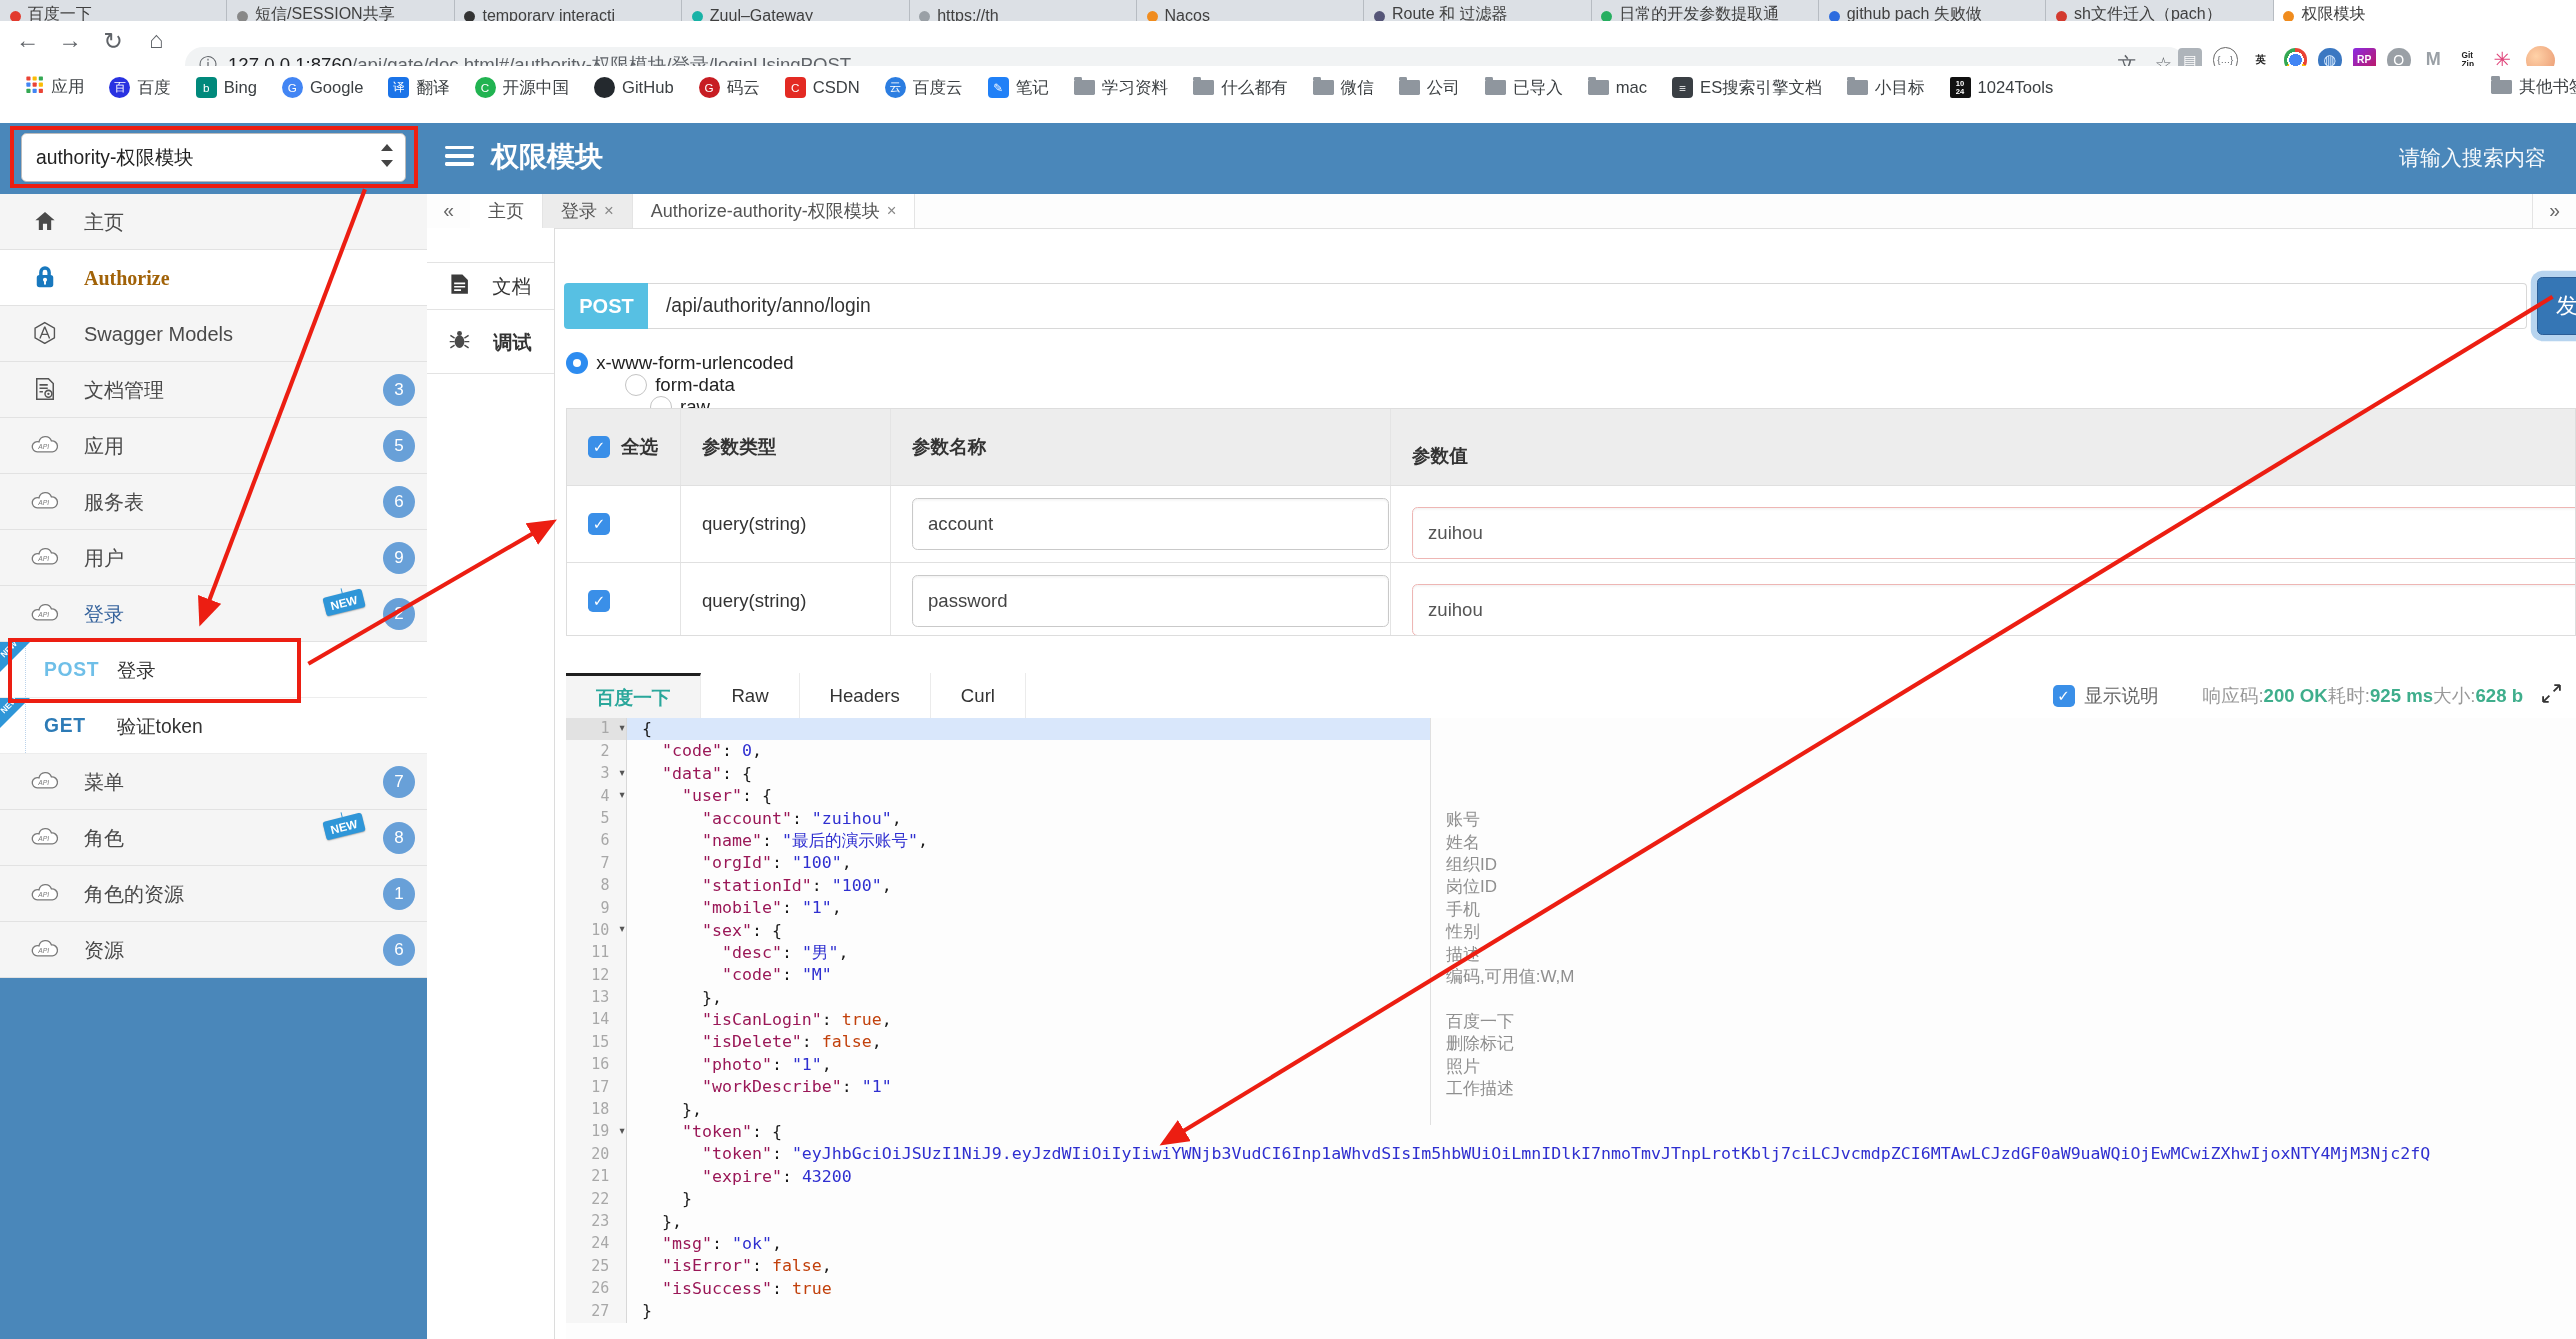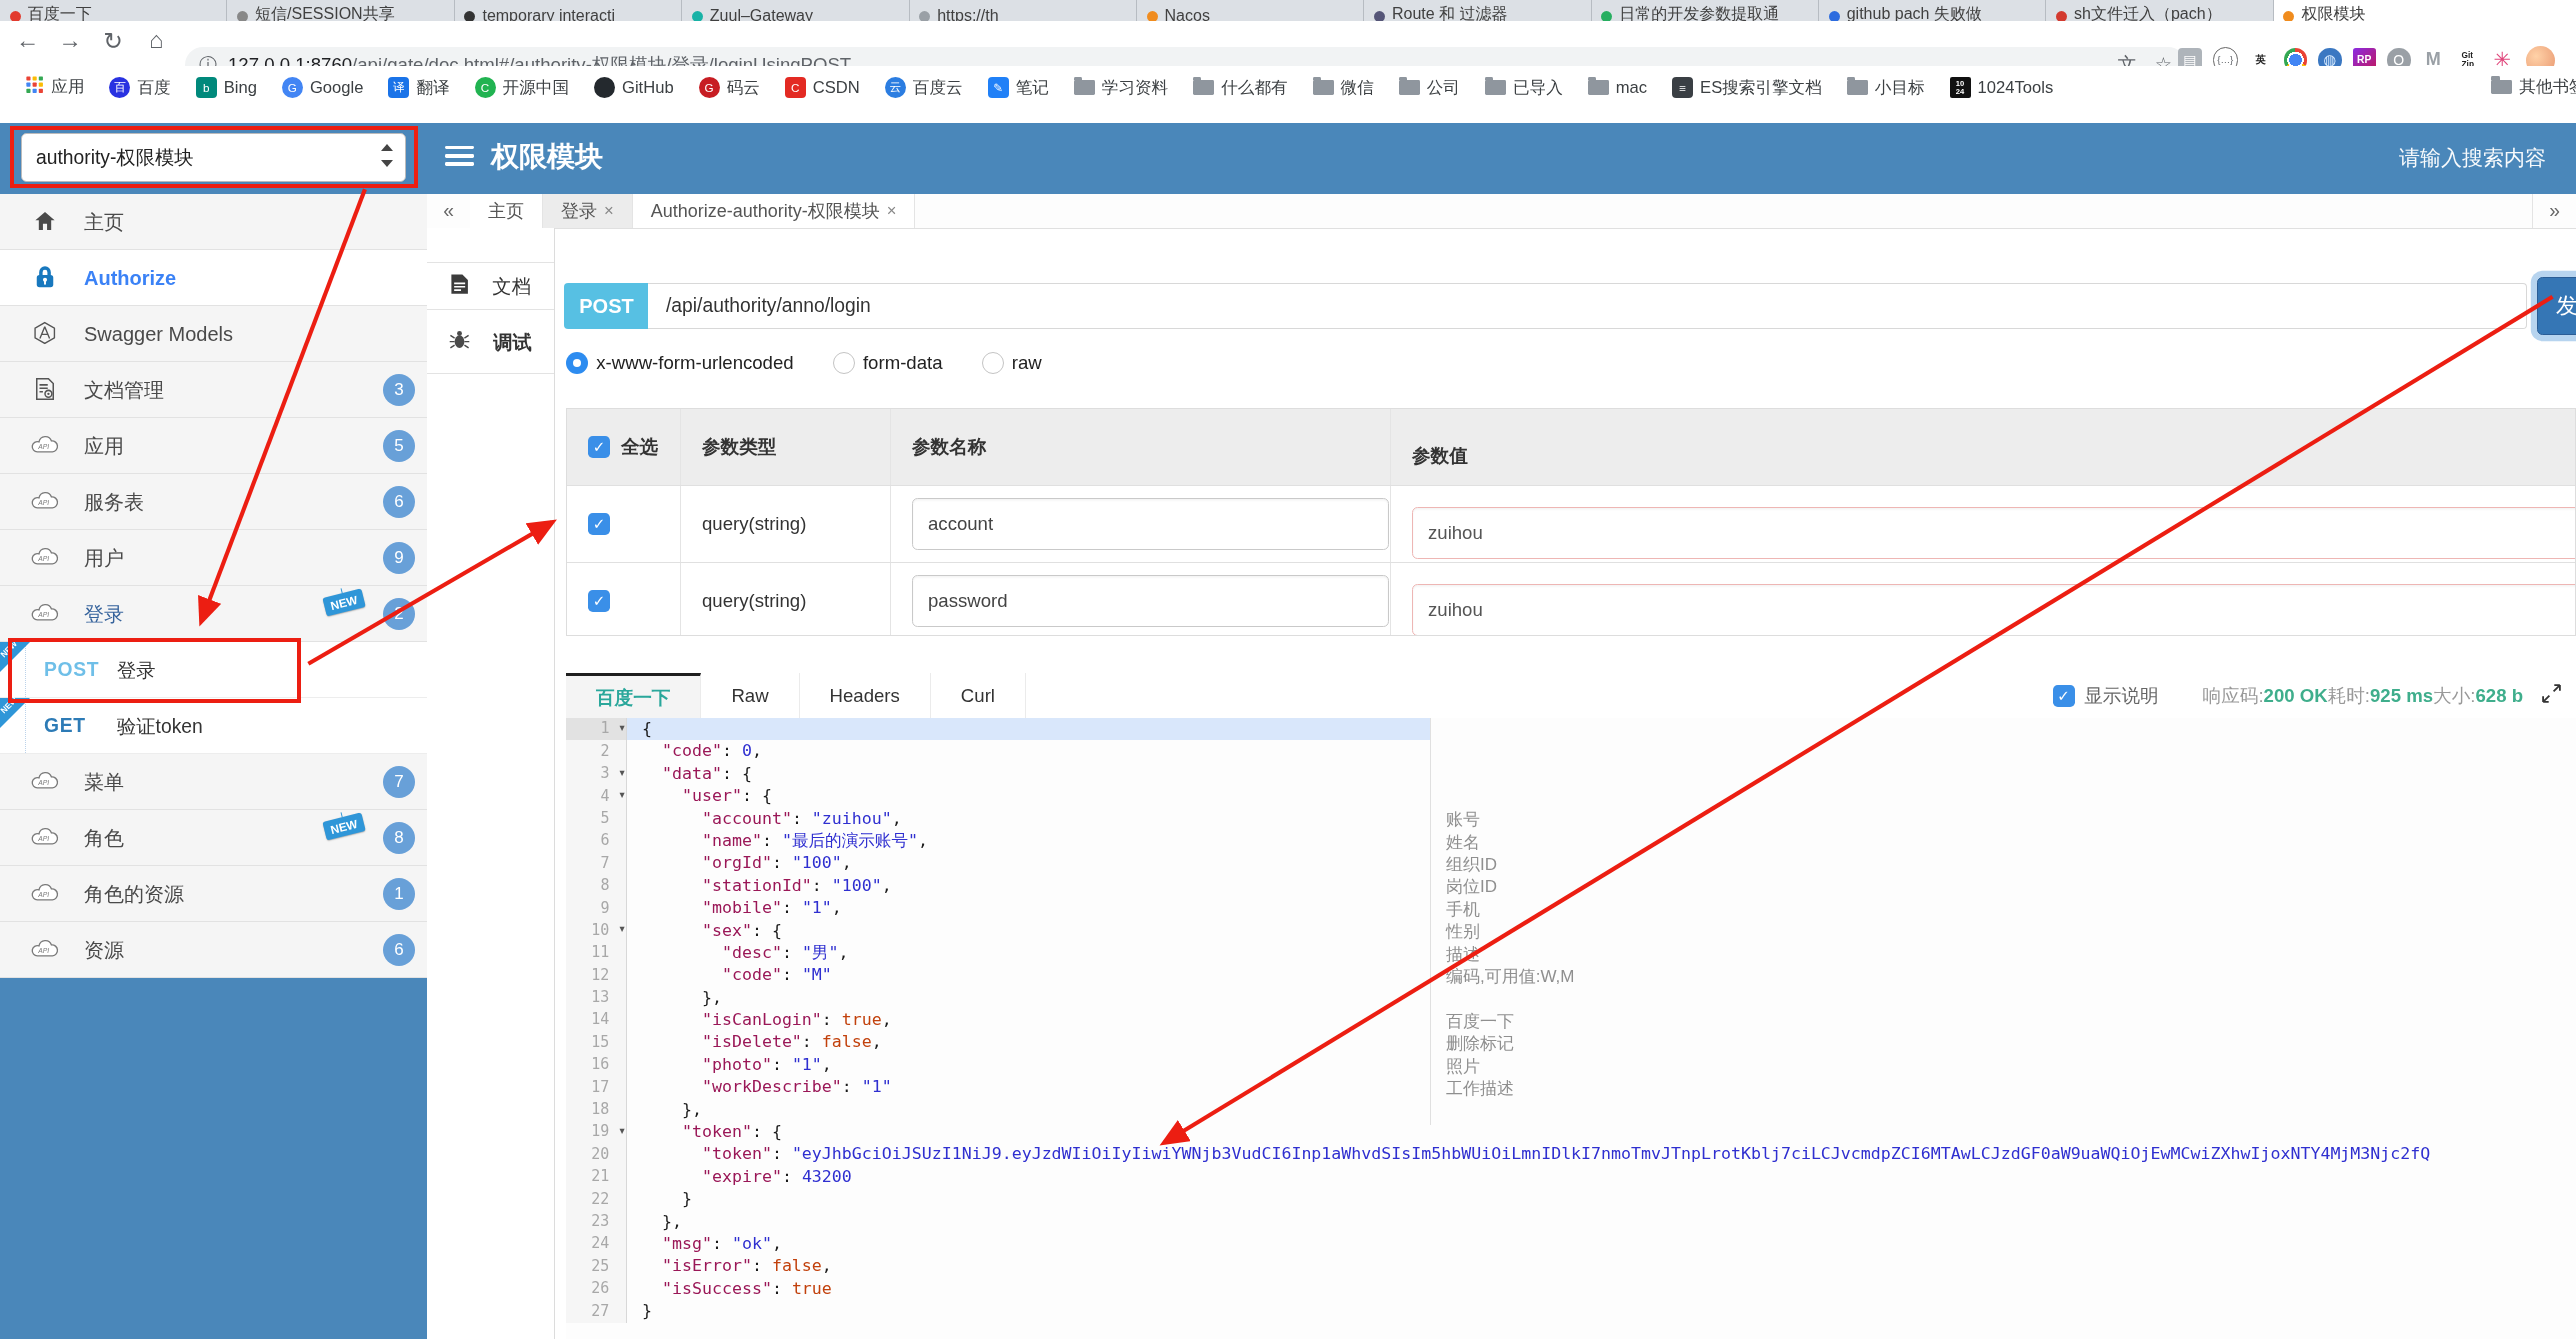--- a/index.html
+++ b/index.html
@@ -58,21 +58,21 @@
   #hamb{position:absolute;left:445px;top:23px;width:29px;}
   #hamb div{height:3.4px;background:#fff;margin-bottom:4.8px;border-radius:1.4px;}
   #apptitle{position:absolute;left:491px;top:15px;font-size:28px;font-weight:bold;color:#fff;}
   #hsearch{position:absolute;right:30px;top:21px;font-size:21px;color:rgba(255,255,255,.96);}
   
   #sidebar{position:absolute;left:0;top:194px;width:427px;height:1146px;background:var(--blue);overflow:hidden;}
   .srow{position:relative;height:55px;background:#f5f5f5;border-bottom:0.7px solid #e2e2e2;}
   .srow.white{background:#fff;}
   .srow .sic{position:absolute;left:30px;top:50%;transform:translateY(-50%);width:30px;text-align:center;}
   .srow .slabel{position:absolute;left:84px;top:50%;transform:translateY(-50%);font-size:20px;color:#4a4a4a;}
-  .srow.auth .slabel{color:#3b82f6;font-weight:bold;}
+  .srow.auth .slabel{color:#a16207;font-weight:bold;font-family:Liberation Serif, serif;}
   .srow.selgrp .slabel{color:#36639c;}
   .badge{position:absolute;left:383px;top:50%;transform:translateY(-50%);width:32px;height:32px;border-radius:50%;
          background:var(--badge);color:#fff;font-size:17px;display:flex;align-items:center;justify-content:center;}
   .newtag{position:absolute;left:324px;top:7px;background:var(--newtag);color:#fff;font-size:11.7px;font-weight:bold;
           padding:2.8px 6.2px;border-radius:2.8px;transform:rotate(-14deg);box-shadow:0 0.7px 1.4px rgba(0,0,0,.3);}
   .newtag::before{content:'';position:absolute;top:-4.8px;left:50%;width:1.4px;height:4.8px;background:var(--newtag);}
   .oprow{position:relative;height:55px;background:#fff;border-bottom:0.7px solid #ededed;}
   .oprow::before{content:'';position:absolute;left:25px;top:0;bottom:0;border-left:1.4px dotted #bcd3ea;}
   .oprow .method{position:absolute;left:44px;top:50%;transform:translateY(-50%);font-size:19.3px;font-weight:bold;letter-spacing:0.7px;}
   .oprow .method.post{color:#6fbfe8;}
@@ -94,21 +94,21 @@
   #rail-doc{top:34px;height:48px;border-top:0.7px solid #e3e3e3;}
   #rail-debug{top:83px;height:63px;font-weight:bold;}
   
   #ep-method{position:absolute;left:564px;top:283px;width:85px;height:46px;background:var(--cyan);color:#fff;
              font-size:20px;font-weight:bold;display:flex;align-items:center;justify-content:center;border-radius:4.1px 0 0 4.1px;}
   #ep-path{position:absolute;left:648px;top:283px;width:1879px;height:46px;border:1.4px solid #d8d8d8;border-left:none;
            border-radius:0 4.1px 4.1px 0;display:flex;align-items:center;padding-left:18px;font-size:19.3px;color:#333;box-sizing:border-box;background:#fff;}
   #send-btn{position:absolute;left:2537px;top:277px;width:103px;height:56px;background:#3576b5;border:1.4px solid #2a5d96;
             border-radius:5.5px;color:#fff;font-size:22px;display:flex;align-items:center;padding-left:18px;
             box-shadow:0 0 0 6.2px rgba(96,160,220,.45);}
-  #ctypes{position:absolute;left:566px;top:352px;display:flex;align-items:center;font-size:18.6px;color:#222;}
+  #ctypes{position:absolute;left:566px;top:352px;display:flex;align-items:center;font-size:18.6px;color:#222;flex-direction:column;}
   .radio{width:22px;height:22px;border-radius:50%;border:1.4px solid #c4c4c4;box-sizing:border-box;background:#fff;margin-right:8.3px;position:relative;}
   .radio.sel{border:none;background:#2d8cf0;}
   .radio.sel::after{content:'';position:absolute;left:7px;top:7px;width:8.3px;height:8.3px;border-radius:50%;background:#fff;}
   .ctopt{display:flex;align-items:center;margin-right:39px;}
   
   #ptable{position:absolute;left:566px;top:408px;width:2010px;height:228px;border:0.7px solid #ddd;box-sizing:border-box;overflow:hidden;}
   .trow{display:grid;grid-template-columns:114px 210px 500px 1fr;height:76px;}
   .trow.head{background:#ededed;font-weight:bold;}
   .trow:not(:first-child){border-top:0.7px solid #e0e0e0;}
   .tcell{display:flex;align-items:center;border-right:0.7px solid #e4e4e4;padding-left:21px;font-size:18.6px;color:#333;box-sizing:border-box;}

